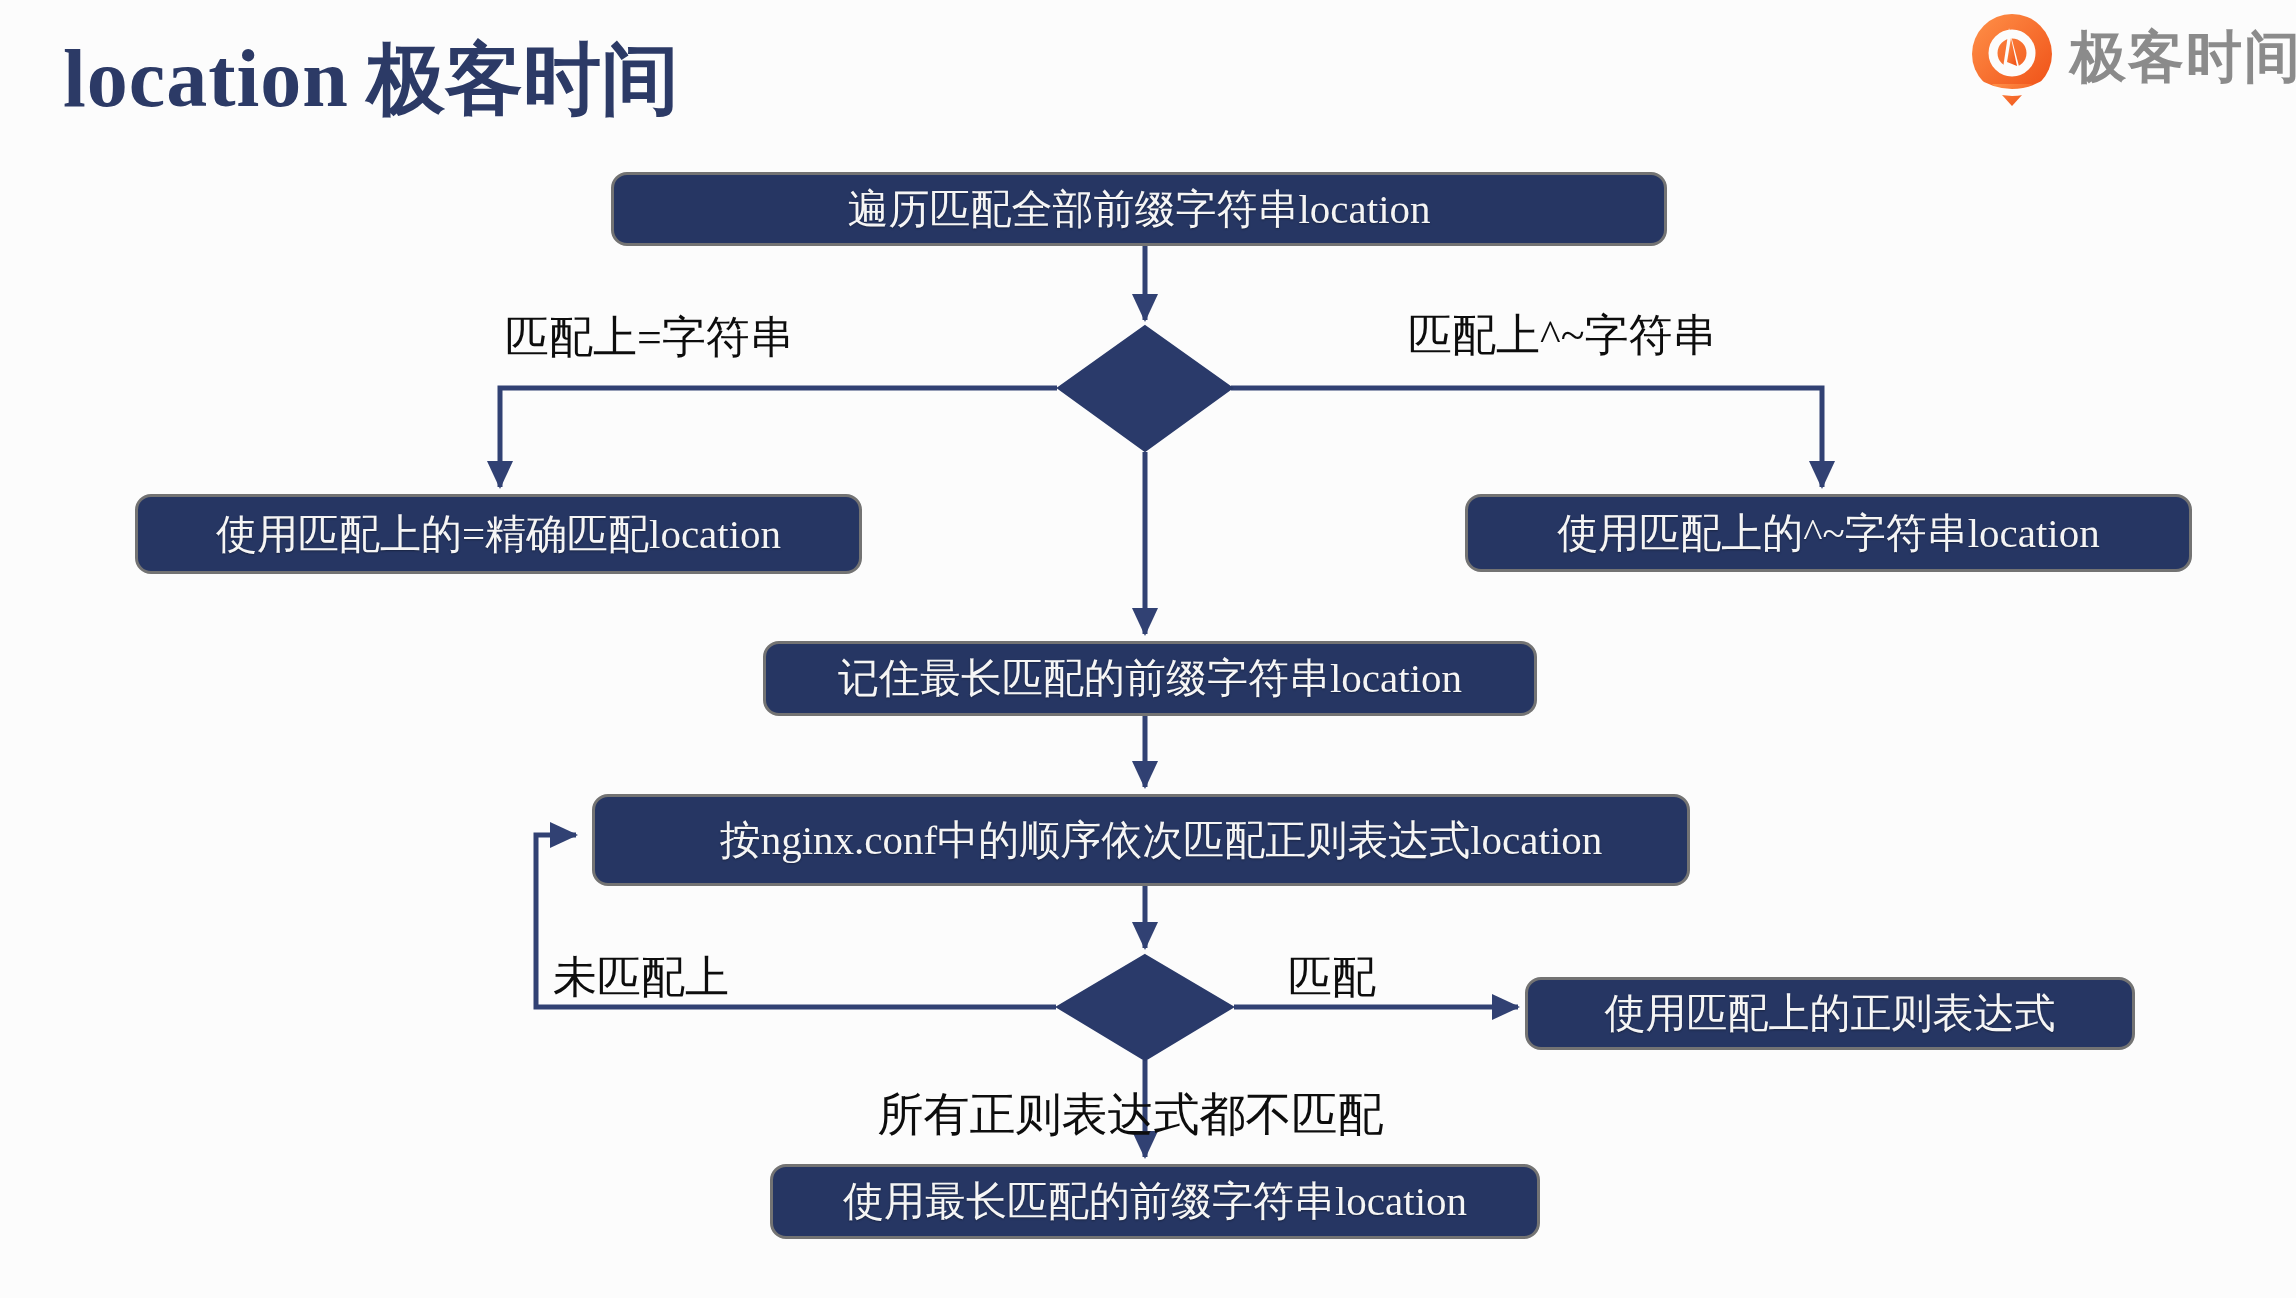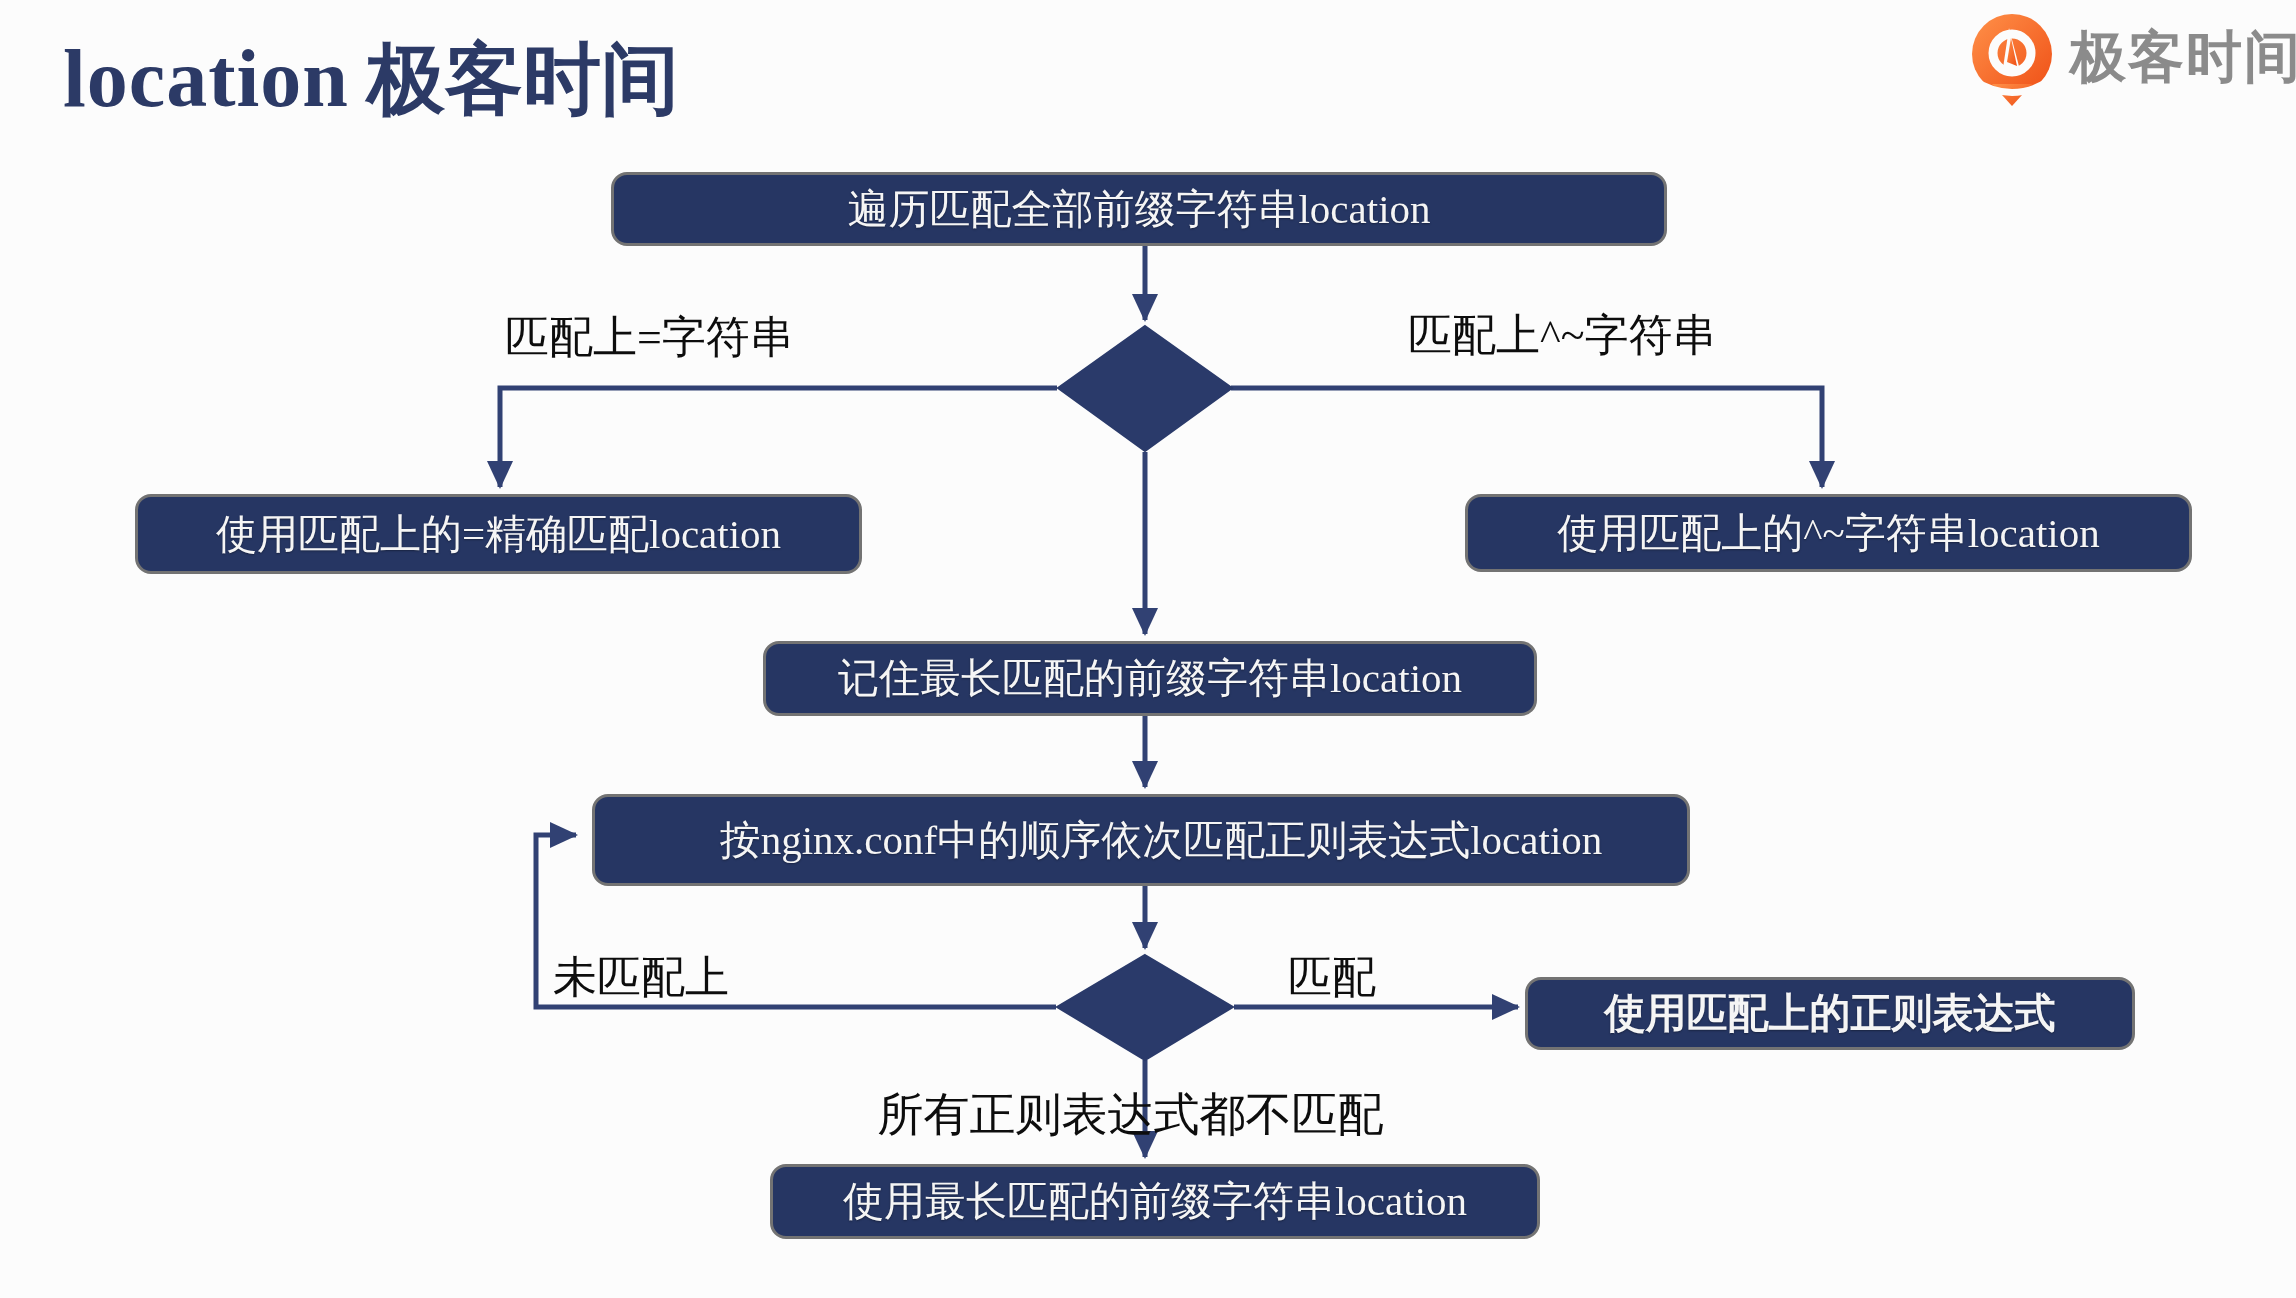--- a/index.html
+++ b/index.html
@@ -46,21 +46,21 @@
     font-family:"Liberation Serif","DejaVu Serif",serif;
     font-size:41px;
     white-space:nowrap;
     text-shadow:0 1px 2px rgba(0,0,0,.35);
   }
   #node-traverse   {left:611px; top:172px; width:1056px;height:74px;}
   #node-exact      {left:135px; top:494px; width:727px; height:80px;text-align:center;}
   #node-caret      {left:1465px;top:494px; width:727px; height:78px;}
   #node-remember   {left:763px; top:641px; width:774px; height:75px;}
   #node-regexorder {left:592px; top:794px; width:1098px;height:92px;padding-left:40px;}
-  #node-useregex   {left:1525px;top:977px; width:610px; height:73px;font-weight:bold;}
+  #node-useregex   {left:1525px;top:977px; width:610px; height:73px;}
   #node-uselongest {left:770px; top:1164px;width:770px; height:75px;}
   
   .edge-label{
     position:absolute;color:#0d0d0d;font-size:44px;font-weight:500;
     white-space:nowrap;
     font-family:Liberation Serif, serif;
   }
   #label-eq       {left:505px; top:308px;}
   #label-caret    {left:1408px;top:306px;}
   #label-nomatch  {left:553px; top:948px;}

